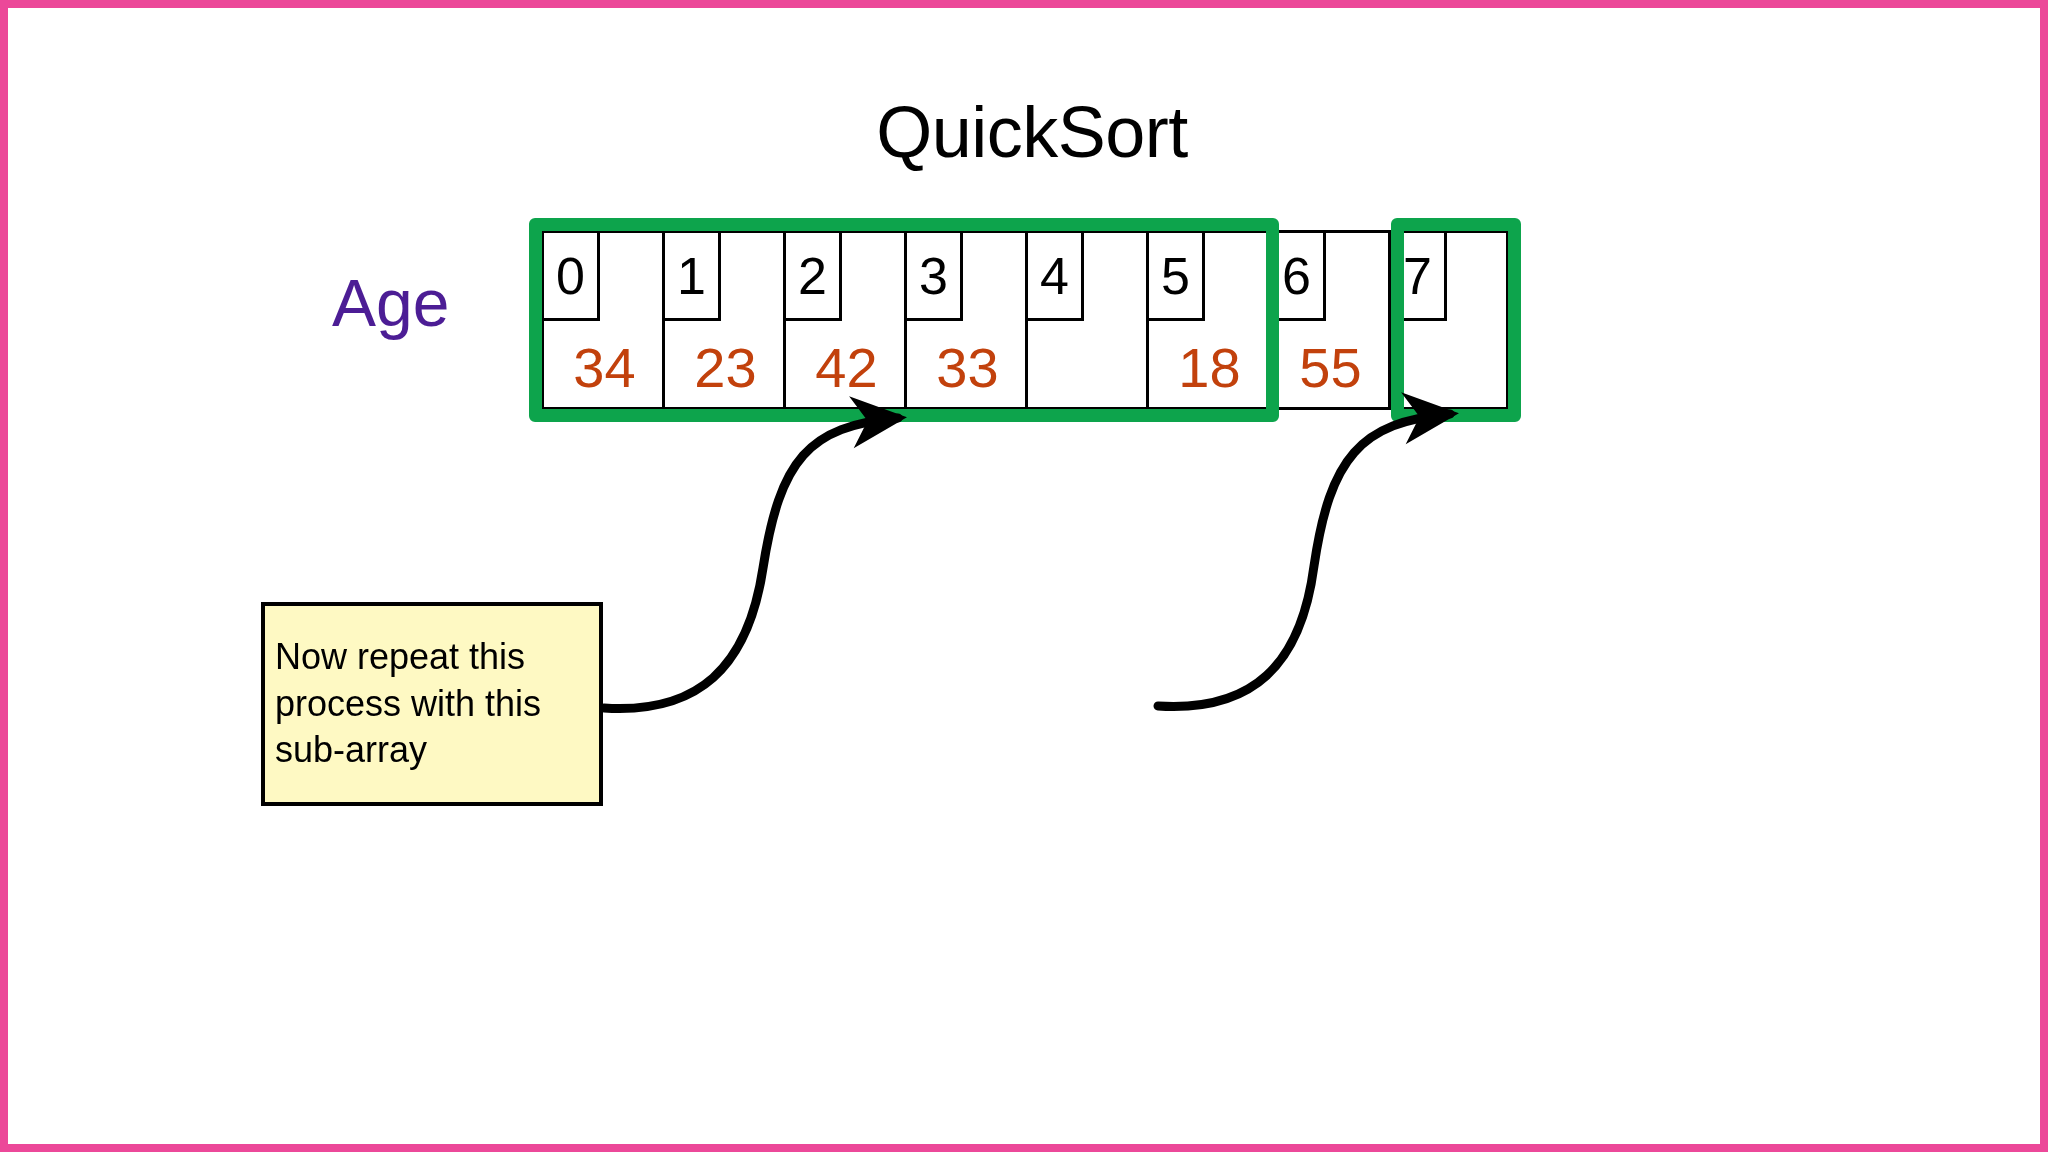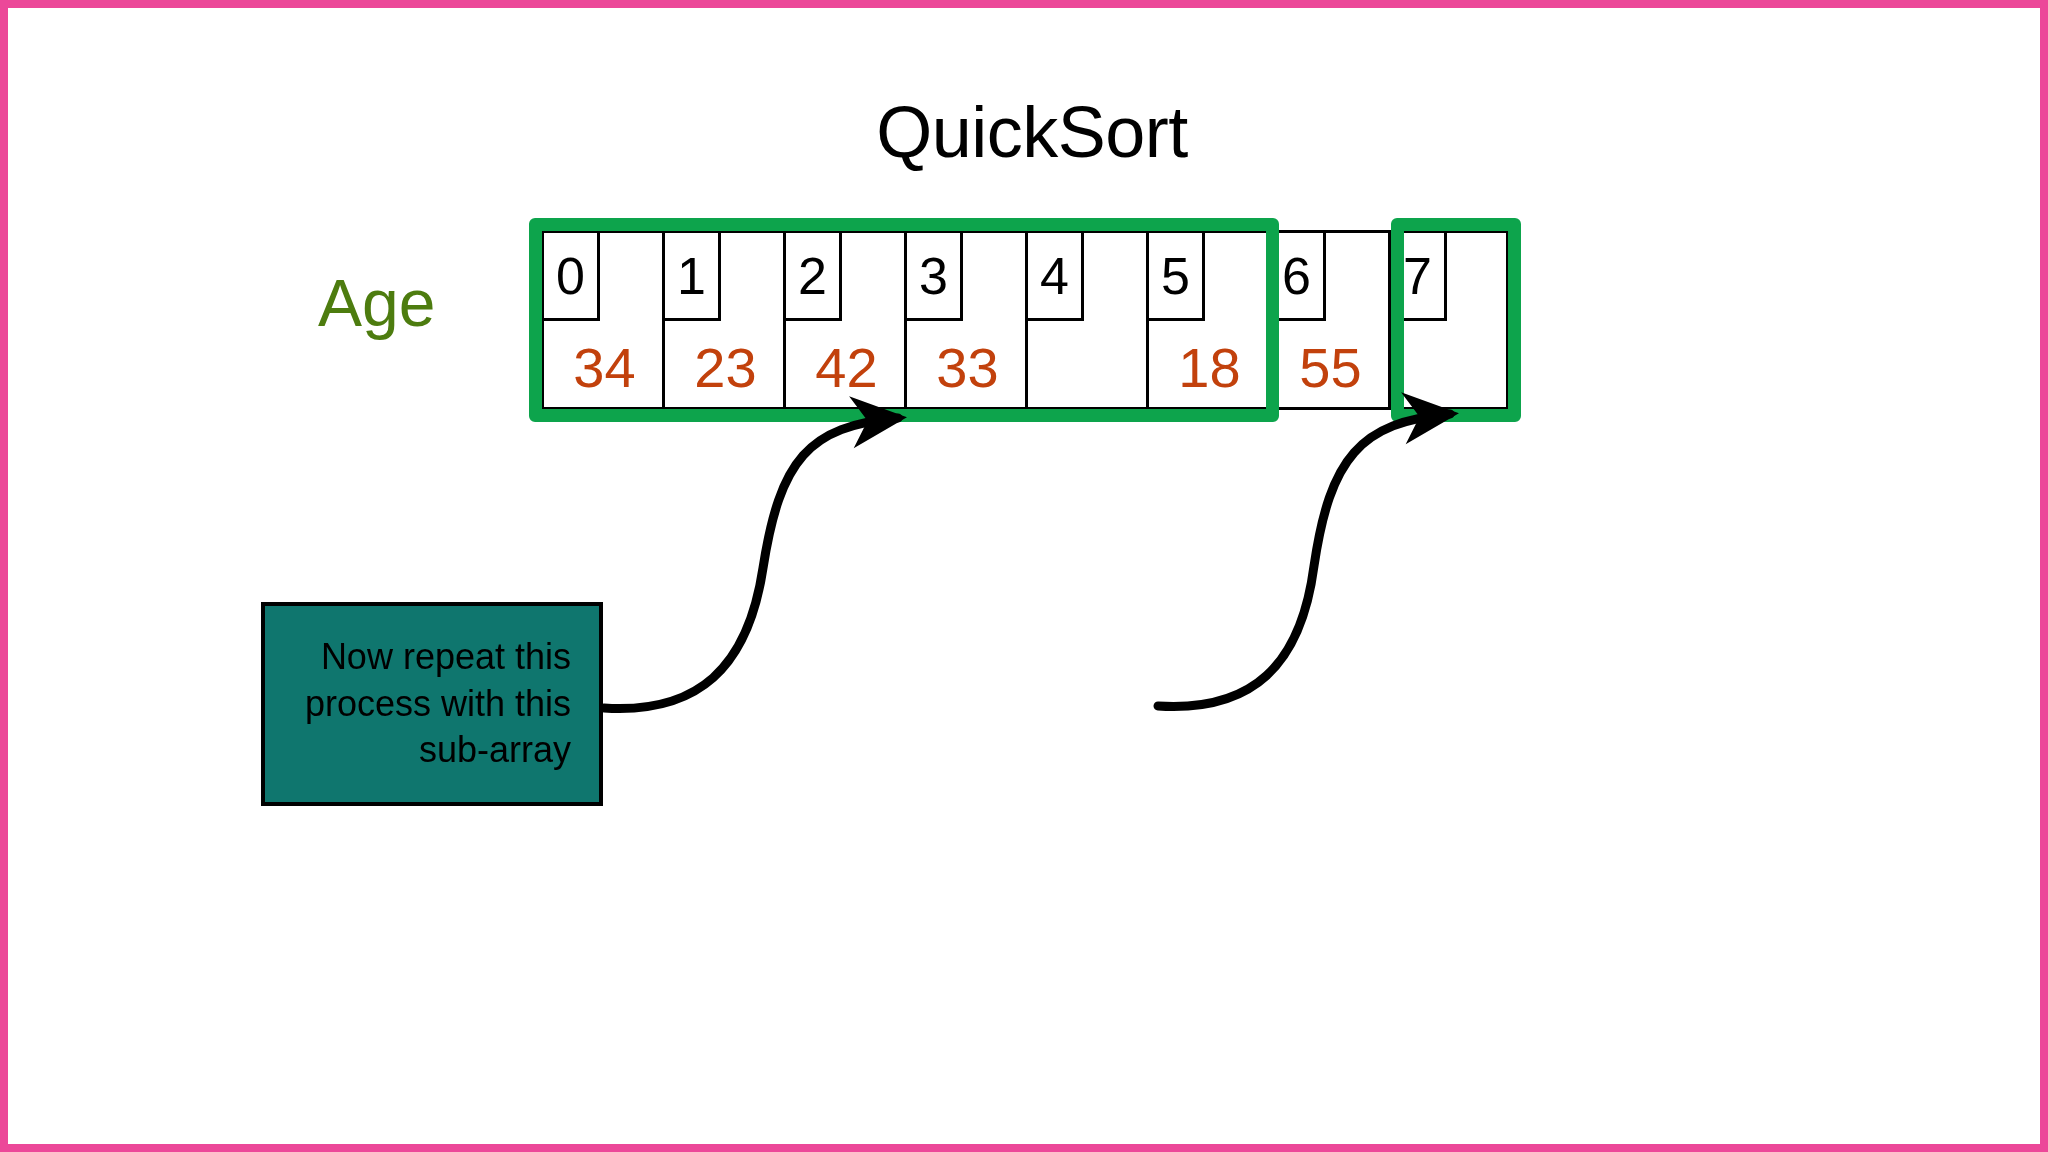--- a/index.html
+++ b/index.html
@@ -31,25 +31,25 @@
     font-weight: 400;
     color: #000000;
     letter-spacing: -0.5px;
     line-height: 1;
     white-space: nowrap;
   }
 
   
   #age-label {
     position: absolute;
-    left: 310px;
+    left: 324px;
     top: 262px;
     font-size: 66px;
     font-weight: 300;
-    color: #4d7c0f;
+    color: #4c1d95;
     line-height: 1;
     white-space: nowrap;
   }
 
   
   #array {
     position: absolute;
     left: 533px;
     top: 222px;
     height: 180px;
@@ -108,29 +108,29 @@
     pointer-events: none;
   }
   #highlight-left  { left: 521px;  top: 210px; width: 750px; height: 204px; }
   #highlight-right { left: 1383px; top: 210px; width: 130px; height: 204px; }
 
   
   .callout {
     position: absolute;
     box-sizing: border-box;
     border: 4px solid #000000;
-    background: #0f766e;
+    background: #fef9c3;
     display: flex;
     align-items: center;
     justify-content: center;
-    text-align: right;
+    text-align: left;
     color: #000000;
     font-size: 36px;
     line-height: 1.30;
-    padding: 6px 28px;
+    padding: 6px 10px;
   }
   #callout-left  { left: 253px; top: 594px; width: 342px; height: 204px; }
   #callout-right { left: 810px; top: 594px; width: 339px; height: 200px; }
 
   
   #arrows {
     position: absolute;
     left: 0;
     top: 0;
     width: 2048px;

